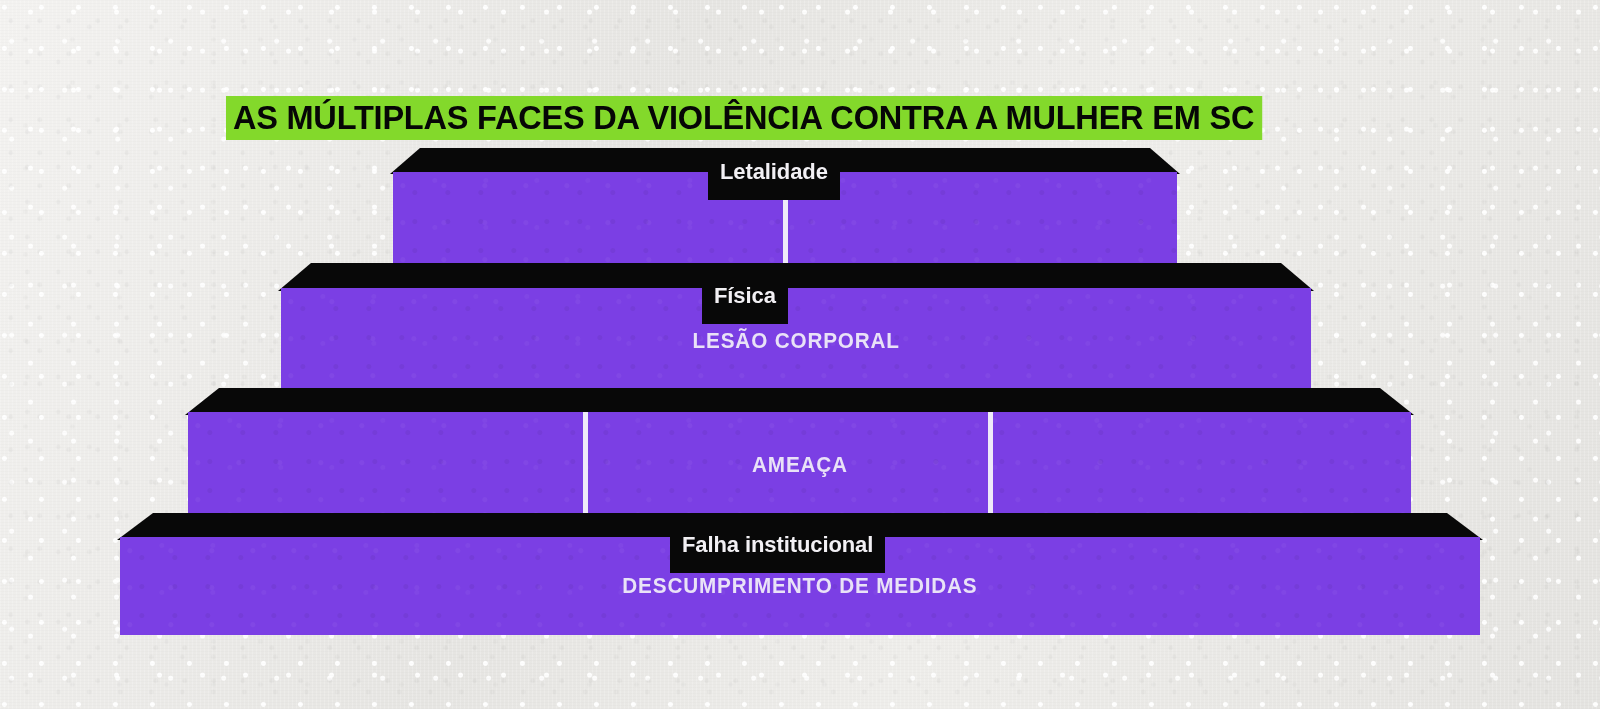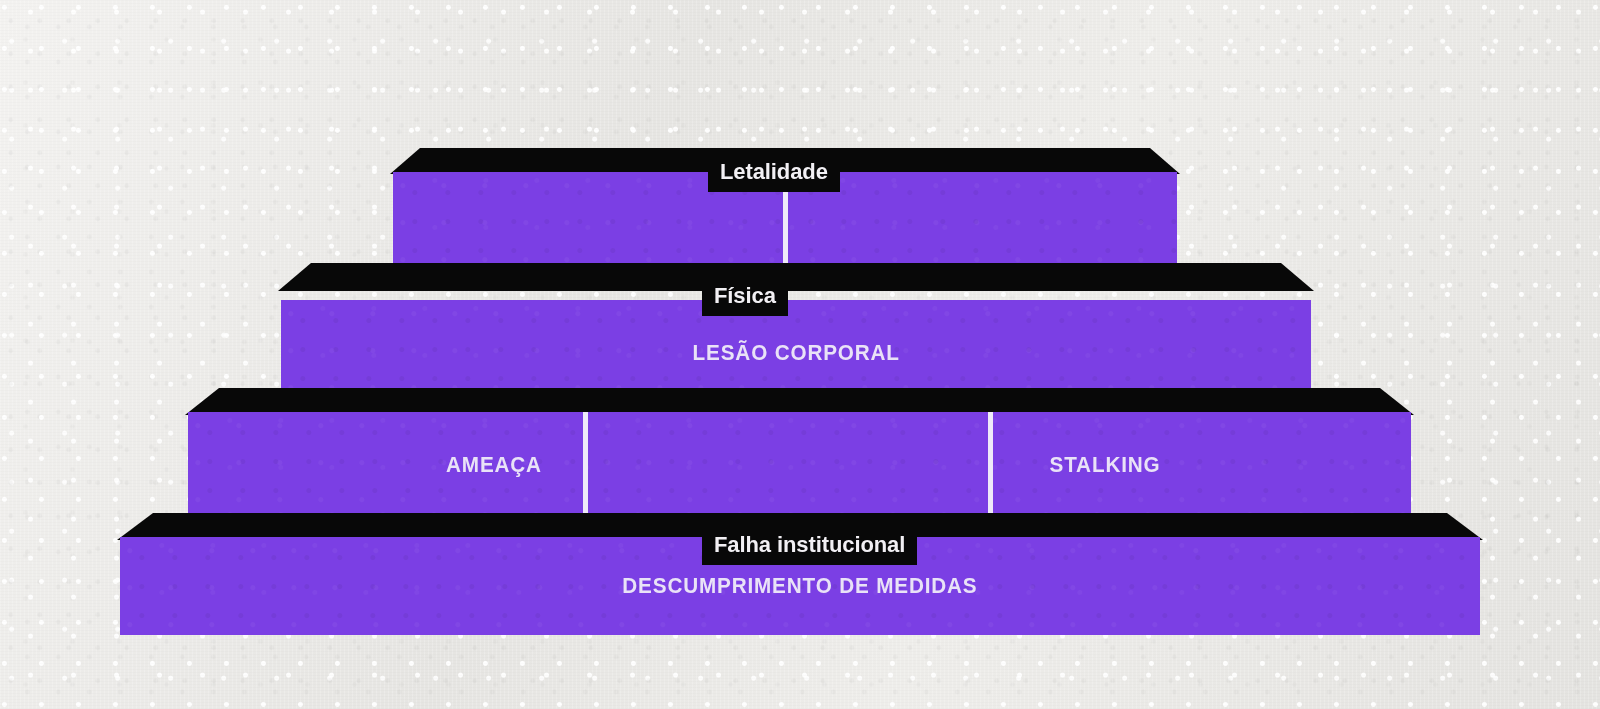--- a/index.html
+++ b/index.html
@@ -126,61 +126,64 @@
   }
   .tier-badge {
     position: absolute;
     z-index: 7;
     background: #080808;
     color: #f2f0f4;
     font-family: "Liberation Sans", sans-serif;
     font-weight: bold;
     font-size: 22px;
     line-height: 30px;
-    padding: 2px 12px 5px 12px;
+    padding: 2px 12px 13px 12px;
     white-space: nowrap;
     letter-spacing: -0.1px;
   }
 
   
   
   #tier-1            { left: 390px;  top: 148px; width: 790px;  height: 120px; }
   #tier-1 .tier-cap  { height: 26px; }
   #tier-1 .tier-body { left: 3px; right: 3px; top: 24px; height: 96px; }
   #tier-1 .tier-items{ }
   #tier-1 .divider   { left: 390px; }
   #badge-1           { left: 708px; top: 155px; }
 
   
   #tier-2            { left: 278px;  top: 263px; width: 1036px; height: 130px; }
   #tier-2 .tier-cap  { height: 28px; }
-  #tier-2 .tier-body { left: 3px; right: 3px; top: 25px; height: 105px; margin-top: 12px; }
+  #tier-2 .tier-body { left: 3px; right: 3px; top: 25px; height: 105px; }
   #badge-2           { left: 702px; top: 279px; }
 
   
   #tier-3            { left: 185px;  top: 388px; width: 1229px; height: 130px; }
   #tier-3 .tier-cap  { height: 27px; }
   #tier-3 .tier-body { left: 3px; right: 3px; top: 24px; height: 106px; padding-left: 12px; }
   #tier-3 .divider.d1{ left: 395px; }
   #tier-3 .divider.d2{ left: 800px; }
   #badge-3           { left: 659px; top: 400px; }
 
   
   #tier-4            { left: 117px;  top: 513px; width: 1366px; height: 94px; }
   #tier-4 .tier-cap  { height: 27px; }
   #tier-4 .tier-body { left: 3px; right: 3px; top: 24px; height: 98px; }
-  #badge-4           { left: 670px; top: 528px; margin-left: 32px; }
+  #badge-4           { left: 670px; top: 528px; }
 
   .tier-item-label.l1 { font-size: 22px; }
 </style>
 </head>
 <body>
 
 <div id="stage">
 
+  <div id="title-wrap">
+    <h1 id="page-title">AS MÚLTIPLAS FACES DA VIOLÊNCIA CONTRA A MULHER EM SC</h1>
+  </div>
 
   <div id="pyramid">
 
     <div class="tier" id="tier-1">
       <div class="tier-cap">
         <svg viewBox="0 0 790 26" preserveAspectRatio="none" aria-hidden="true">
           <polygon points="30,0 760,0 790,26 0,26" fill="#080808"></polygon>
         </svg>
       </div>
       <div class="tier-body">
@@ -211,23 +214,20 @@
       <div class="tier-cap">
         <svg viewBox="0 0 1229 27" preserveAspectRatio="none" aria-hidden="true">
           <polygon points="34,0 1195,0 1229,27 0,27" fill="#080808"></polygon>
         </svg>
       </div>
       <div class="tier-body">
         <div class="tier-items">
           <div class="tier-item">
             <span class="tier-item-label">AMEAÇA</span>
           </div>
-          <div class="tier-item">
-            <span class="tier-item-label">STALKING</span>
-          </div>
         </div>
         <div class="divider d1"></div>
         <div class="divider d2"></div>
       </div>
     </div>
 
     <div class="tier" id="tier-4">
       <div class="tier-cap">
         <svg viewBox="0 0 1366 27" preserveAspectRatio="none" aria-hidden="true">
           <polygon points="36,0 1330,0 1366,27 0,27" fill="#080808"></polygon>

